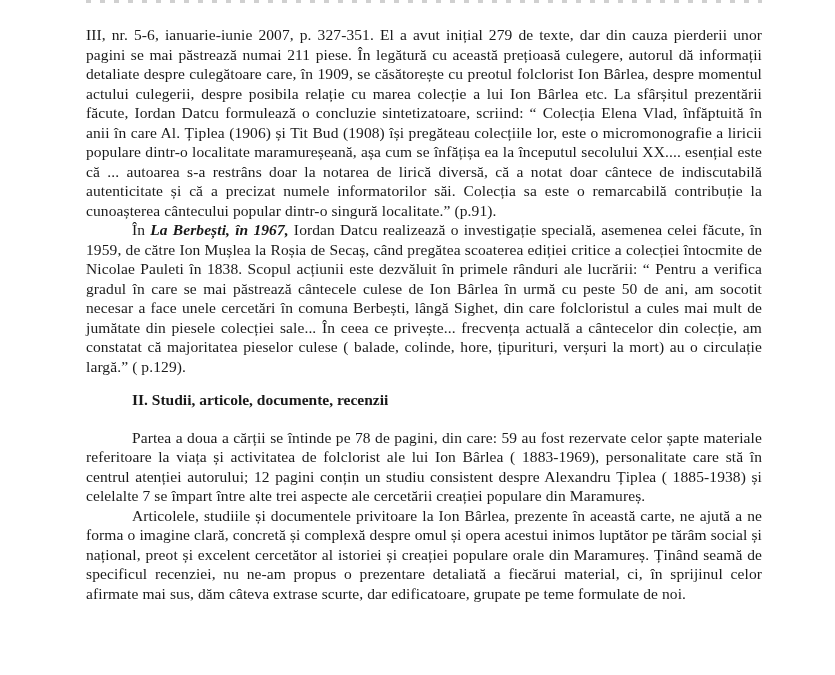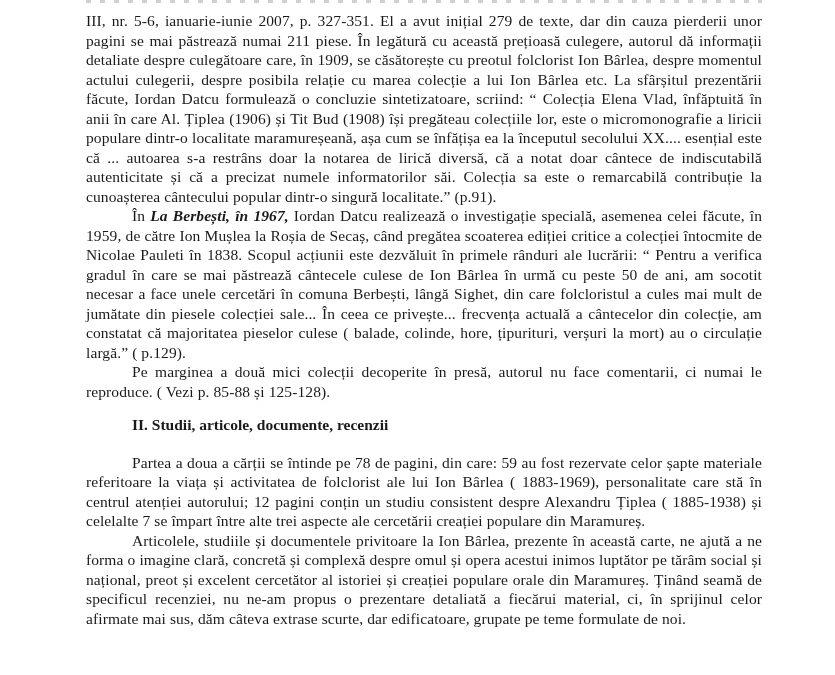--- a/index.html
+++ b/index.html
@@ -24,21 +24,21 @@
     height: 3px;
     background: repeating-linear-gradient(
       to right,
       rgba(120,120,120,0.35) 0 5px,
       rgba(255,255,255,0) 5px 14px
     );
   }
   .text-block {
     position: absolute;
     left: 86px;
-    top: 11px;
+    top: 25px;
     width: 676px;
   }
   .para {
     margin: 0;
     font-size: 15.5px;
     line-height: 19.5px;
     text-align: justify;
     letter-spacing: 0.1px;
   }
   .indent { text-indent: 46px; }
@@ -53,18 +53,17 @@
   em { font-style: italic; font-weight: bold; }
 </style>
 </head>
 <body>
 
 <div class="sheet">
   <div class="prev-line-artifact"></div>
   <div class="text-block">
       <p class="para"><span>III, nr. 5-6, ianuarie-iunie 2007, p. 327-351. El a avut inițial 279 de texte, dar din cauza pierderii unor pagini se mai păstrează numai 211 piese. În legătură cu această prețioasă culegere, autorul dă informații detaliate despre culegătoare care, în 1909, se căsătorește cu preotul folclorist Ion Bârlea, despre momentul actului culegerii, despre posibila relație cu marea colecție a lui Ion Bârlea etc. La sfârșitul prezentării făcute, Iordan Datcu formulează o concluzie sintetizatoare, scriind: “ Colecția Elena Vlad, înfăptuită în anii în care Al. Țiplea (1906) și Tit Bud (1908) își pregăteau colecțiile lor, este o micromonografie a liricii populare dintr-o localitate maramureșeană, așa cum se înfățișa ea la începutul secolului XX.... esențial este că ... autoarea s-a restrâns doar la notarea de lirică diversă, că a notat doar cântece de indiscutabilă autenticitate și că a precizat numele informatorilor săi. Colecția sa este o remarcabilă contribuție la cunoașterea cântecului popular dintr-o singură localitate.” (p.91).</span></p>
       <p class="para indent"><span>În </span><em>La Berbești, în 1967,</em><span> Iordan Datcu realizează o investigație specială, asemenea celei făcute, în 1959, de către Ion Mușlea la Roșia de Secaș, când pregătea scoaterea ediției critice a colecției întocmite de Nicolae Pauleti în 1838. Scopul acțiunii este dezvăluit în primele rânduri ale lucrării: “ Pentru a verifica gradul în care se mai păstrează cântecele culese de Ion Bârlea în urmă cu peste 50 de ani, am socotit necesar a face unele cercetări în comuna Berbești, lângă Sighet, din care folcloristul a cules mai mult de jumătate din piesele colecției sale... În ceea ce privește... frecvența actuală a cântecelor din colecție, am constatat că majoritatea pieselor culese ( balade, colinde, hore, țipurituri, verșuri la mort) au o circulație largă.” ( p.129).</span></p>
-      <p class="para indent"><span>Pe marginea a două mici colecții decoperite în presă, autorul nu face comentarii, ci numai le reproduce. ( Vezi p. 85-88 și 125-128).</span></p>
       <h2 class="heading"><span>II. Studii, articole, documente, recenzii</span></h2>
       <p class="para indent"><span>Partea a doua a cărții se întinde pe 78 de pagini, din care: 59 au fost rezervate celor șapte materiale referitoare la viața și activitatea de folclorist ale lui Ion Bârlea ( 1883-1969), personalitate care stă în centrul atenției autorului; 12 pagini conțin un studiu consistent despre Alexandru Țiplea ( 1885-1938) și celelalte 7 se împart între alte trei aspecte ale cercetării creației populare din Maramureș.</span></p>
       <p class="para indent"><span>Articolele, studiile și documentele privitoare la Ion Bârlea, prezente în această carte, ne ajută a ne forma o imagine clară, concretă și complexă despre omul și opera acestui inimos luptător pe tărâm social și național, preot și excelent cercetător al istoriei și creației populare orale din Maramureș. Ținând seamă de specificul recenziei, nu ne-am propus o prezentare detaliată a fiecărui material, ci, în sprijinul celor afirmate mai sus, dăm câteva extrase scurte, dar edificatoare, grupate pe teme formulate de noi.</span></p>
     </div>
 </div>
 
 </body></html>

